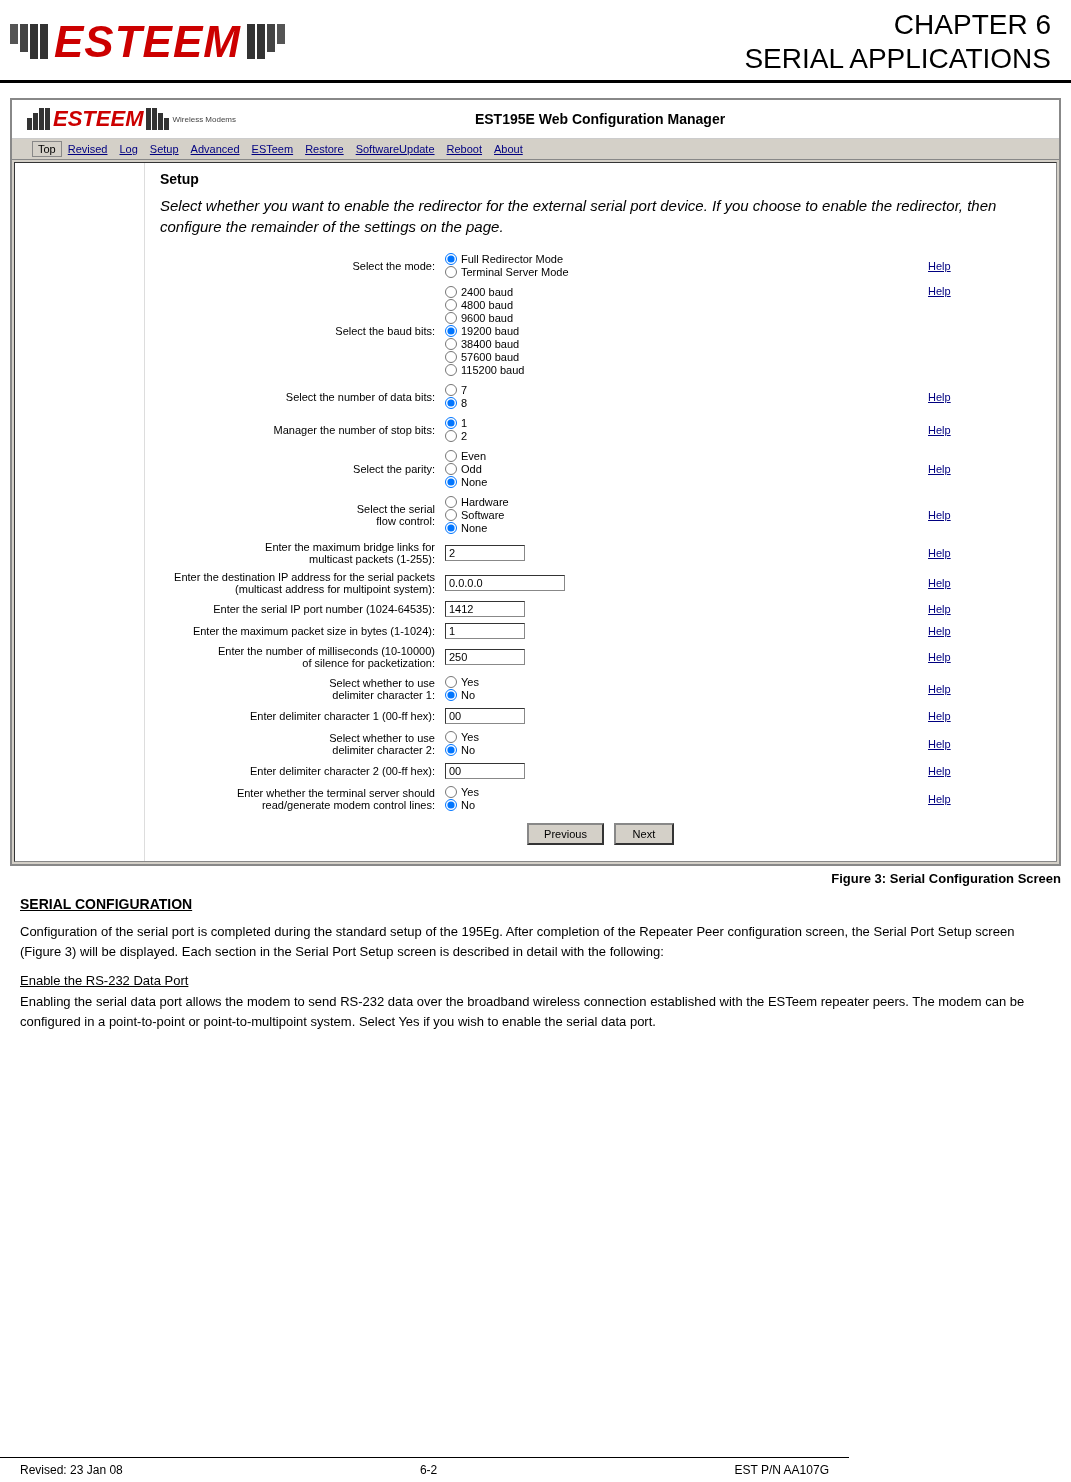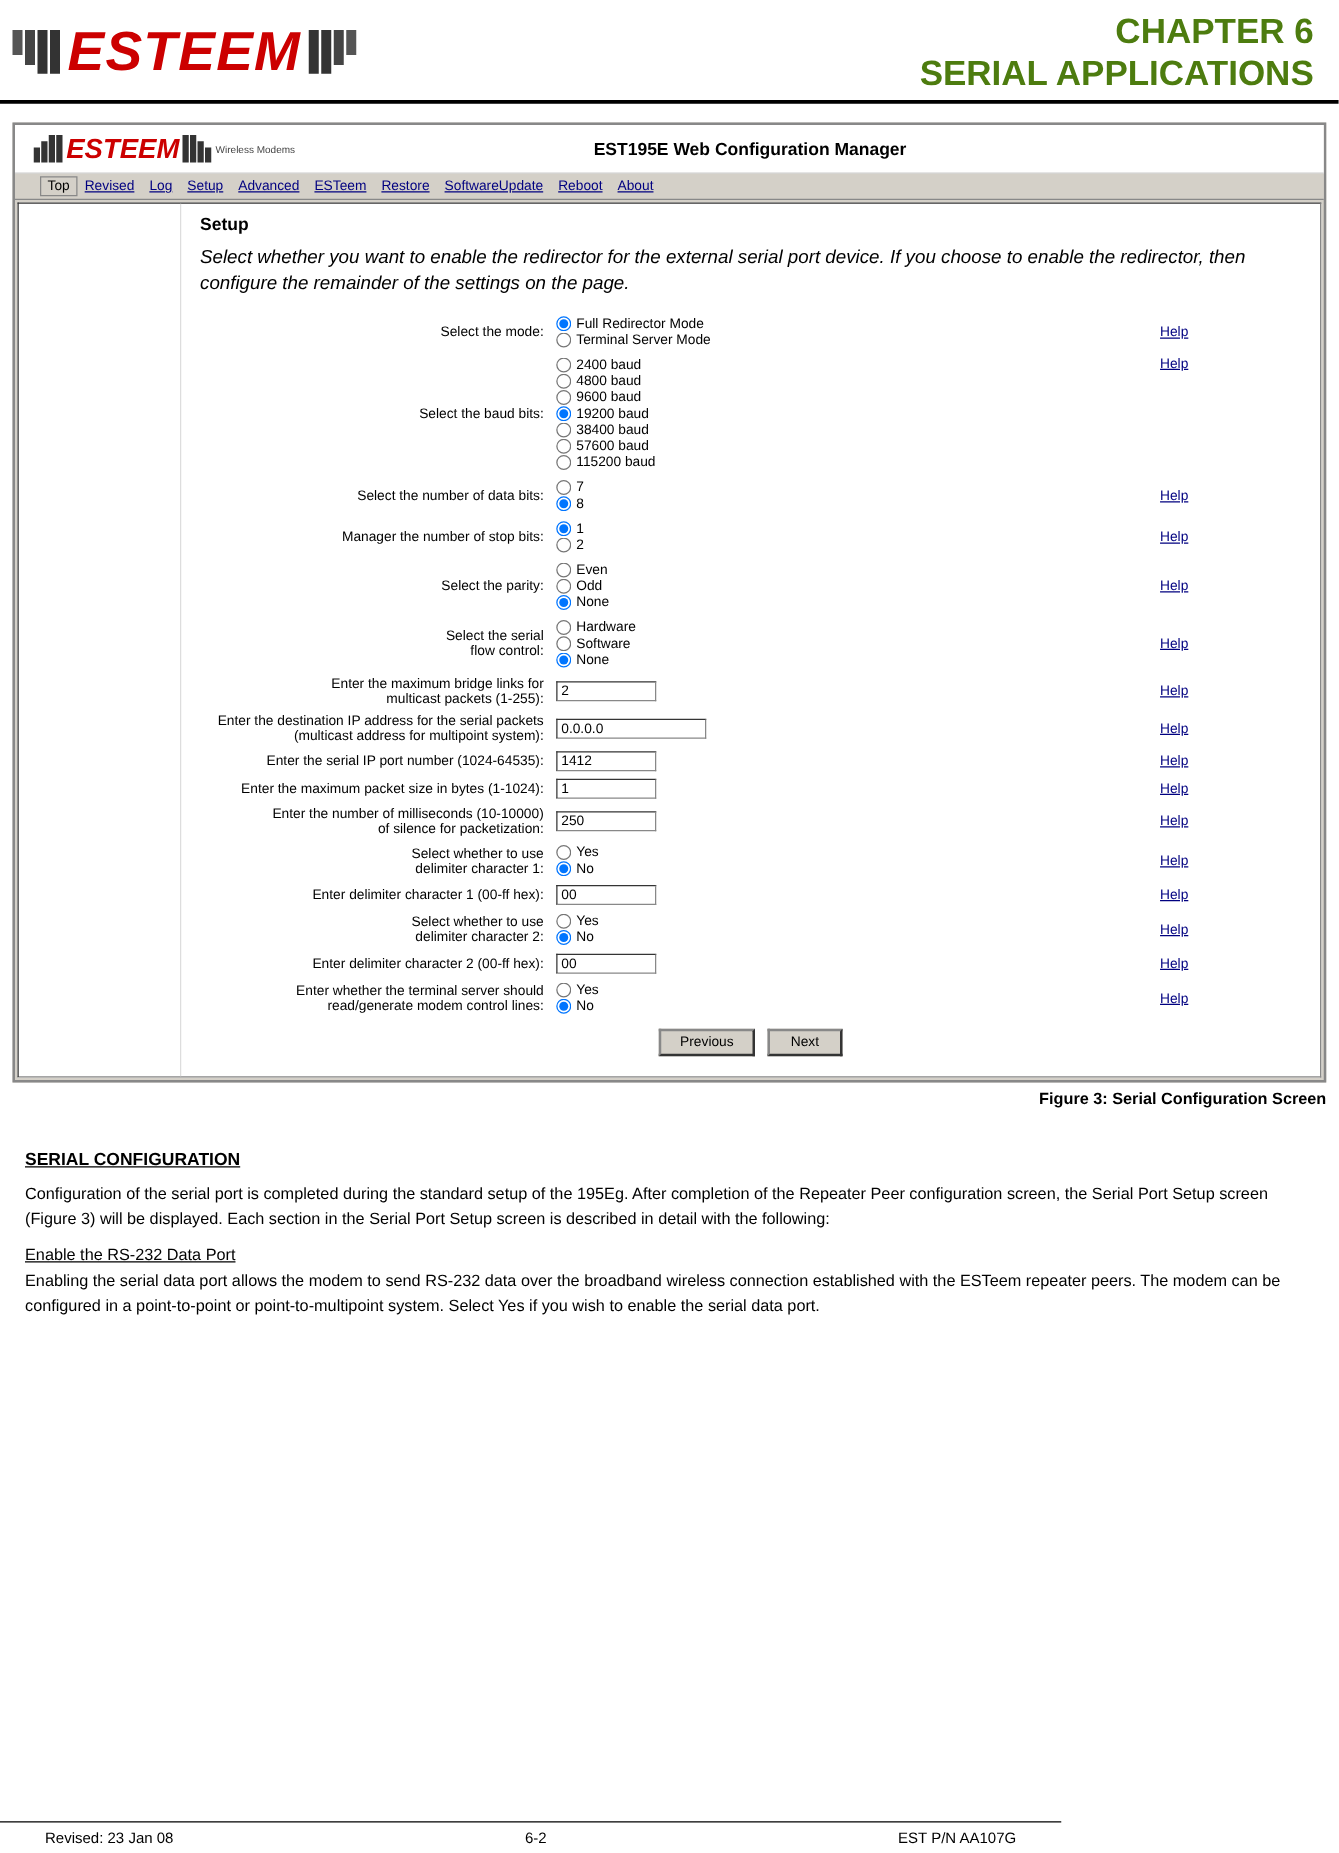--- a/index.html
+++ b/index.html
@@ -9,22 +9,22 @@
       background: #fff;
       width: 1071px;
       min-height: 1482px;
       color: #000;
     }
     .chapter-title {
       text-align: right;
     }
     .chapter-title h1 {
       font-size: 28px;
-      font-weight: bold;
-      color: #4d7c0f;
+      font-weight: normal;
+      color: #000000;
       line-height: 1.2;
     }
 
     
     .browser-wrapper {
       margin: 15px 10px 5px 10px;
       border: 2px solid #888;
       background: #d4d0c8;
     }
 
@@ -162,21 +162,21 @@
       font-size: 11px;
       cursor: pointer;
       min-width: 60px;
     }
 
     
     .figure-caption {
       text-align: right;
       font-weight: bold;
       font-size: 13px;
-      margin: 5px 10px 23px 0;
+      margin: 5px 10px 0 0;
     }
 
     
     .body-section {
       padding: 10px 20px;
     }
 
     .section-heading {
       font-size: 14px;
       font-weight: bold;
@@ -544,17 +544,17 @@
 
 <div class="figure-caption">Figure 3: Serial Configuration Screen</div>
 
 <div class="body-section">
   <div class="section-heading">SERIAL CONFIGURATION</div>
   <p class="body-para">Configuration of the serial port is completed during the standard setup of the 195Eg.  After completion of the Repeater Peer configuration screen, the Serial Port Setup screen (Figure 3) will be displayed.  Each section in the Serial Port Setup screen is described in detail with the following:</p>
   <div class="subsection-heading">Enable the RS-232 Data Port</div>
   <p class="body-para">Enabling the serial data port allows the modem to send RS-232 data over the broadband wireless connection established with the ESTeem repeater peers. The modem can be configured in a point-to-point or point-to-multipoint system. Select Yes if you wish to enable the serial data port.</p>
 </div>
 
-<div style="position:absolute; bottom:0; width:849px; display:flex; justify-content:space-between; padding:5px 36px; border-top:1px solid #000; font-size:12px; background:#fff;">
+<div style="position:absolute; bottom:0; width:849px; display:flex; justify-content:space-between; padding:5px 20px; border-top:1px solid #000; font-size:12px; background:#fff;">
   <span>Revised: 23 Jan 08</span>
   <span>6-2</span>
   <span>EST P/N AA107G</span>
 </div>
 
 </body></html>

